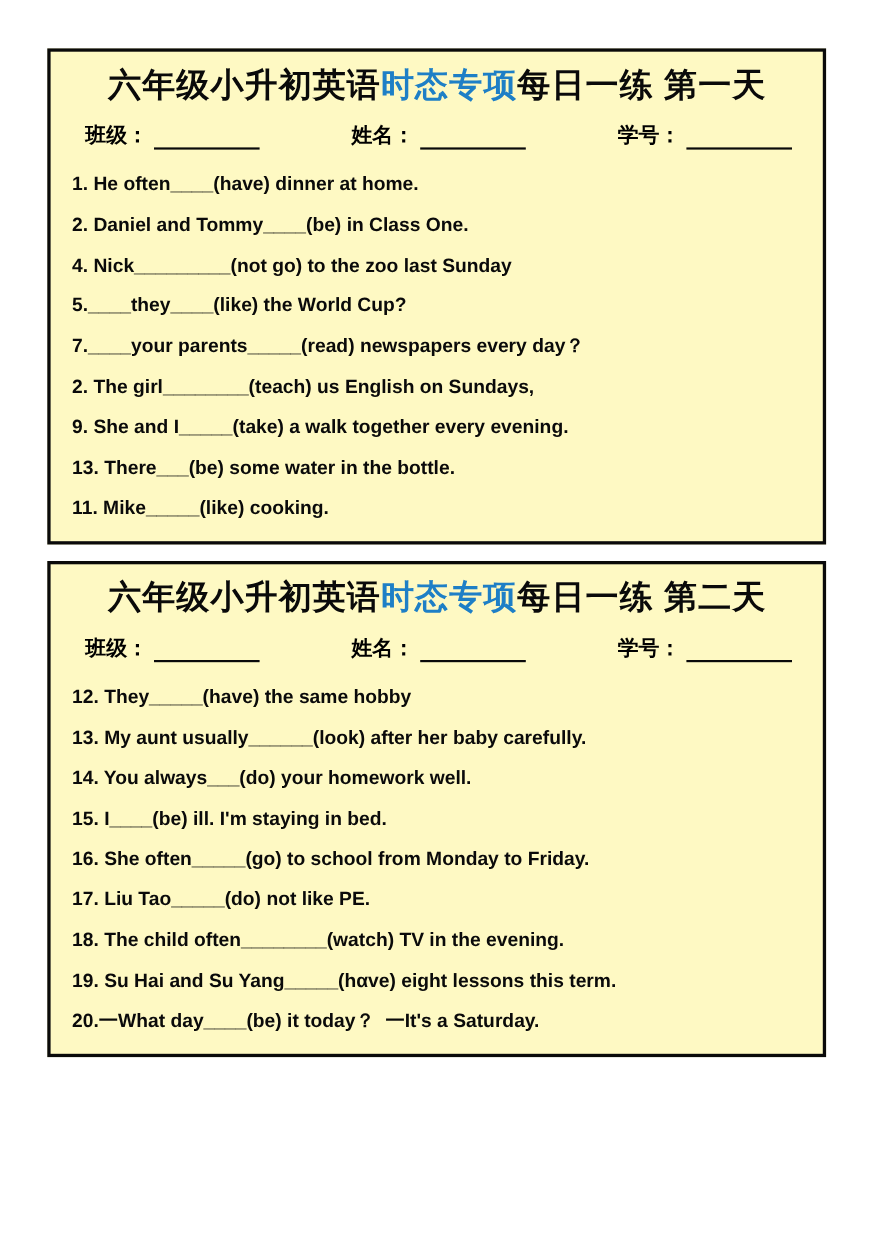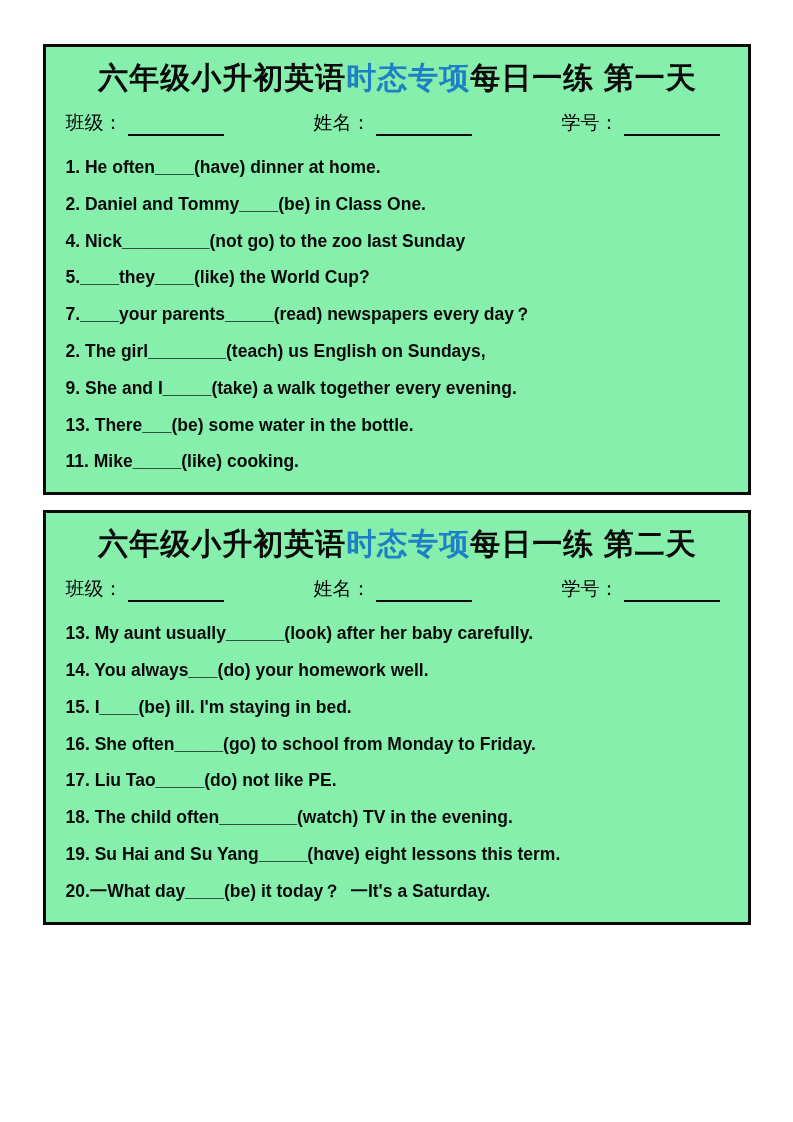--- a/index.html
+++ b/index.html
@@ -10,41 +10,41 @@
     font-family: "Liberation Sans", sans-serif;
     color: #000;
   }
   .page { padding-top: 44px; }
   .box {
     width: 708px;
     margin: 0 auto;
     border: 3px solid #0a0a0a;
     box-sizing: border-box;
     padding: 6px 18px 12px 20px;
-    background: #86efac;
+    background: #fef9c3;
   }
   .box + .box { margin-top: 15px; }
   .title {
     margin: 2px 0 0 0;
     text-align: center;
     font-size: 30px;
     font-weight: 700;
     line-height: 46px;
     letter-spacing: 1px;
     color: #0a0a0a;
     white-space: nowrap;
   }
   .title .hl { color: #1E7FC6; }
   .fields {
     display: flex;
     justify-content: space-between;
     align-items: flex-start;
-    margin: 9px 10px 0 0;
+    margin: 9px 10px 0 12px;
     font-size: 19px;
-    font-weight: 400;
+    font-weight: 700;
   }
   .field { display: flex; align-items: flex-end; }
   .blank {
     display: inline-block;
     width: 96px;
     height: 21px;
     border-bottom: 2px solid #0a0a0a;
     margin-left: 5px;
   }
   .items { margin-top: 13px; }
@@ -104,20 +104,21 @@
         <span>姓名：</span>
         <span class="blank"></span>
       </div>
       <div class="field">
         <span>学号：</span>
         <span class="blank"></span>
       </div>
     </div>
 
     <div class="items">
+      <div class="item">12. They_____(have) the same hobby</div>
       <div class="item">13. My aunt usually______(look) after her baby carefully.</div>
       <div class="item">14. You always___(do) your homework well.</div>
       <div class="item">15. I____(be) ill. I'm staying in bed.</div>
       <div class="item">16. She often_____(go) to school from Monday to Friday.</div>
       <div class="item">17. Liu Tao_____(do) not like PE.</div>
       <div class="item">18. The child often________(watch) TV in the evening.</div>
       <div class="item">19. Su Hai and Su Yang_____(hαve) eight lessons this term.</div>
       <div class="item">20.一What day____(be) it today？  一It's a Saturday.</div>
     </div>
   </section>

